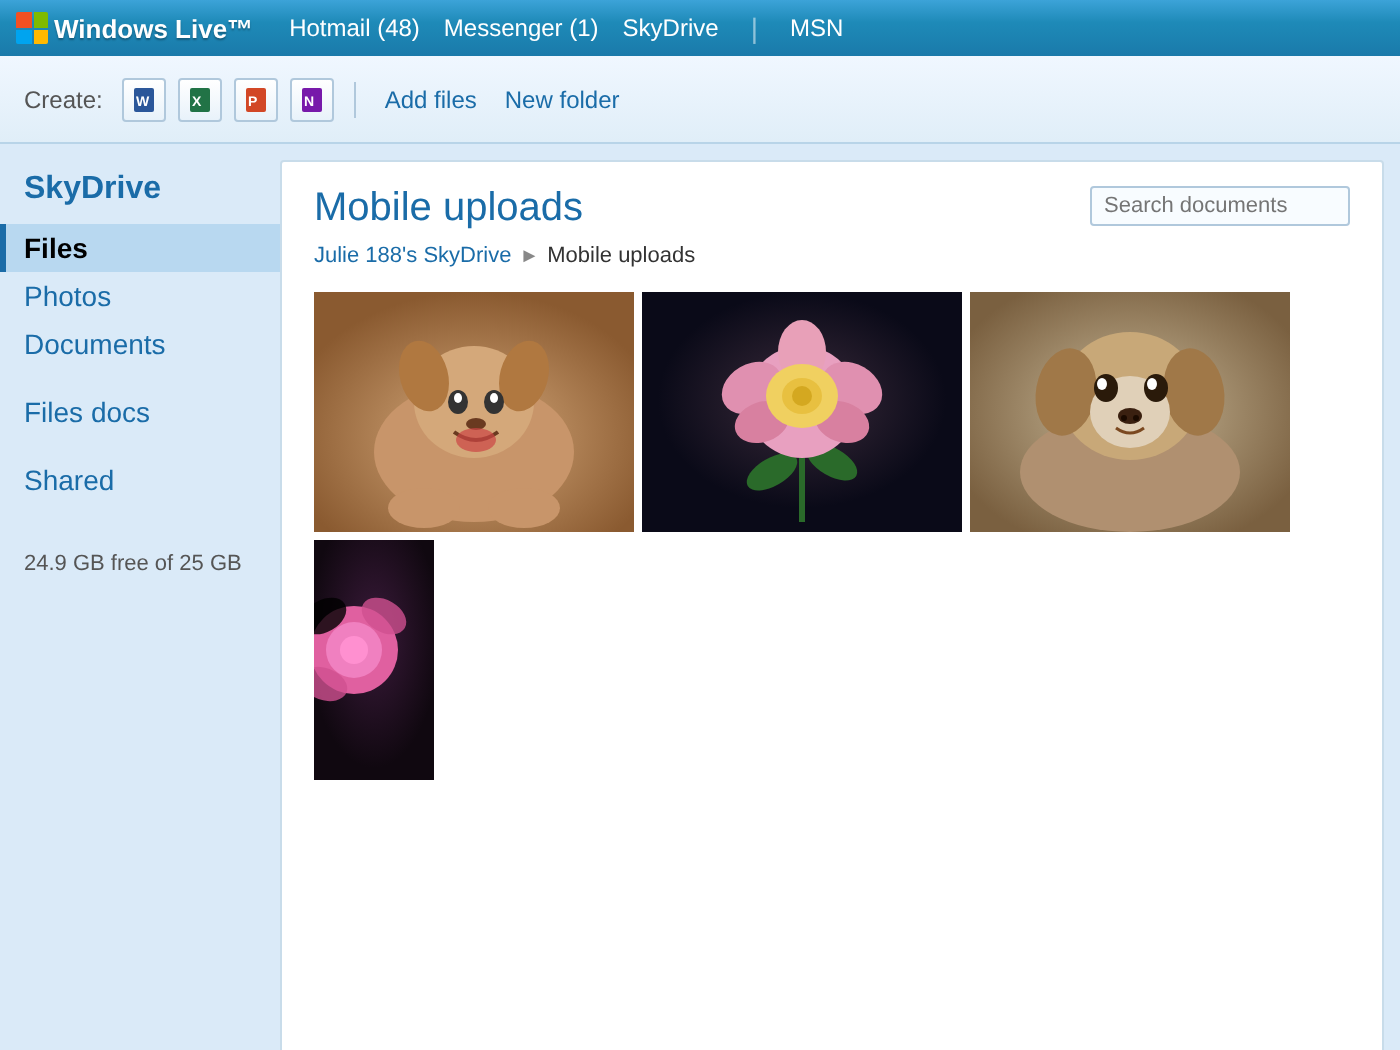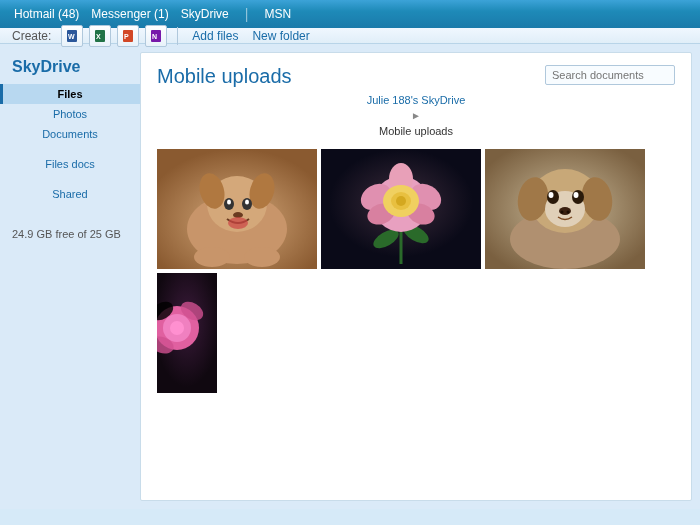--- a/index.html
+++ b/index.html
@@ -57,21 +57,21 @@
       text-decoration: none;
       margin: 0 6px;
       cursor: pointer;
       text-align: center;
     }
 
     
     #toolbar {
       background: linear-gradient(to bottom, #f0f7ff 0%, #e0eef8 100%);
       border-bottom: 1px solid #b8d4e8;
-      height: 16px;
+      height: 44px;
       display: flex;
       align-items: center;
       padding: 4px 12px;
       gap: 6px;
     }
     .toolbar-label {
       color: #555;
       font-size: 12px;
       margin-right: 4px;
     }
@@ -120,24 +120,23 @@
     .sidebar-title {
       font-size: 16px;
       font-weight: 600;
       color: #1a6ca8;
       padding: 4px 12px 8px 12px;
     }
     .sidebar-item {
       display: block;
       padding: 4px 12px;
       color: #1a6ca8;
-      font-size: 11px;
+      font-size: 14px;
       cursor: pointer;
       text-decoration: none;
-      text-align: center;
     }
     .sidebar-item.active {
       background: #b8d8f0;
       color: #000;
       font-weight: 600;
       border-left: 3px solid #1a6ca8;
       padding-left: 9px;
     }
     .sidebar-section-gap { height: 10px; }
     .sidebar-storage {
@@ -178,21 +177,20 @@
       width: 130px;
       margin-left: 17px;
     }
     .breadcrumb {
       font-size: 11px;
       color: #555;
       display: flex;
       align-items: center;
       gap: 4px;
       margin-bottom: 12px;
-      flex-direction: column;
     }
     .breadcrumb-link {
       color: #1a6ca8;
       cursor: pointer;
     }
     .breadcrumb-arrow {
       color: #888;
       font-size: 10px;
     }
     .breadcrumb-current {
@@ -216,20 +214,29 @@
     
     .photo-thumb svg {
       width: 100%;
       height: 100%;
     }
   </style>
 </head>
 <body>
 
 <div id="topbar">
+  <div id="windows-live-logo">
+    <div class="windows-flag">
+      <div class="flag-q1"></div>
+      <div class="flag-q2"></div>
+      <div class="flag-q3"></div>
+      <div class="flag-q4"></div>
+    </div>
+    <span class="topbar-brand">Windows Live™</span>
+  </div>
   <span class="topbar-link">Hotmail (48)</span>
   <span class="topbar-link">Messenger (1)</span>
   <span class="topbar-link">SkyDrive</span>
   <span class="topbar-sep">|</span>
   <span class="topbar-link">MSN</span>
 </div>
 
 <div id="toolbar">
   <span class="toolbar-label">Create:</span>
   <button class="toolbar-icon-btn" title="Word document">

